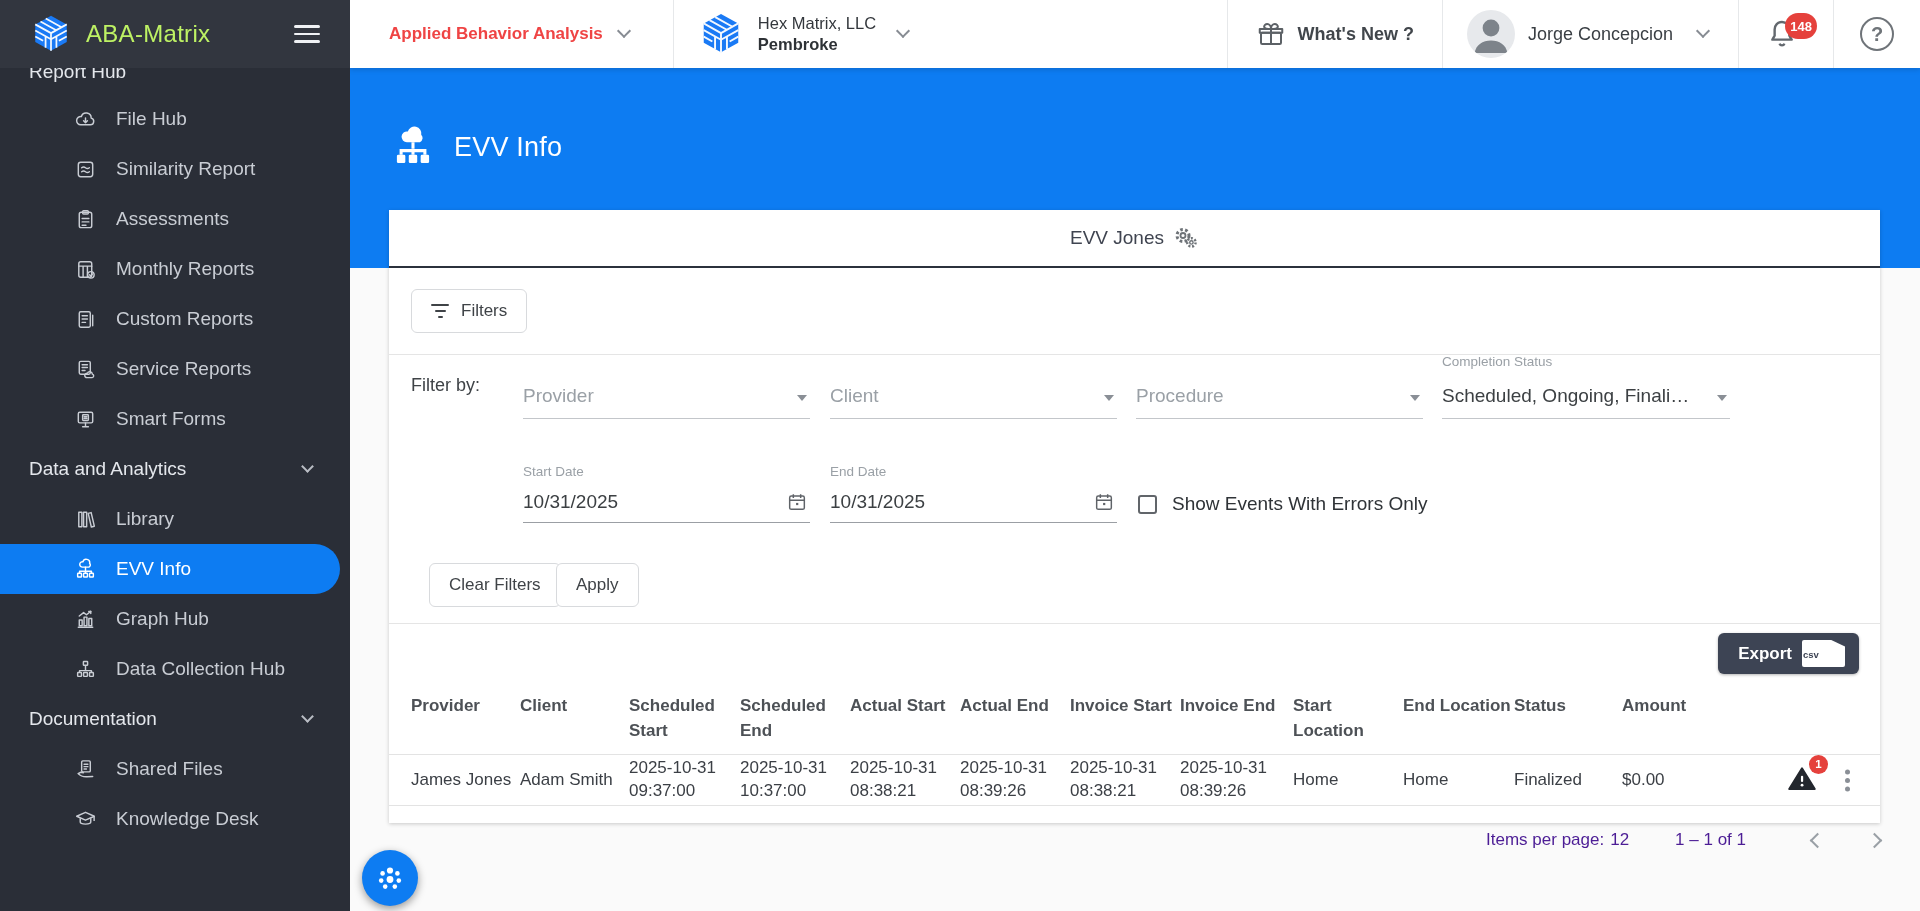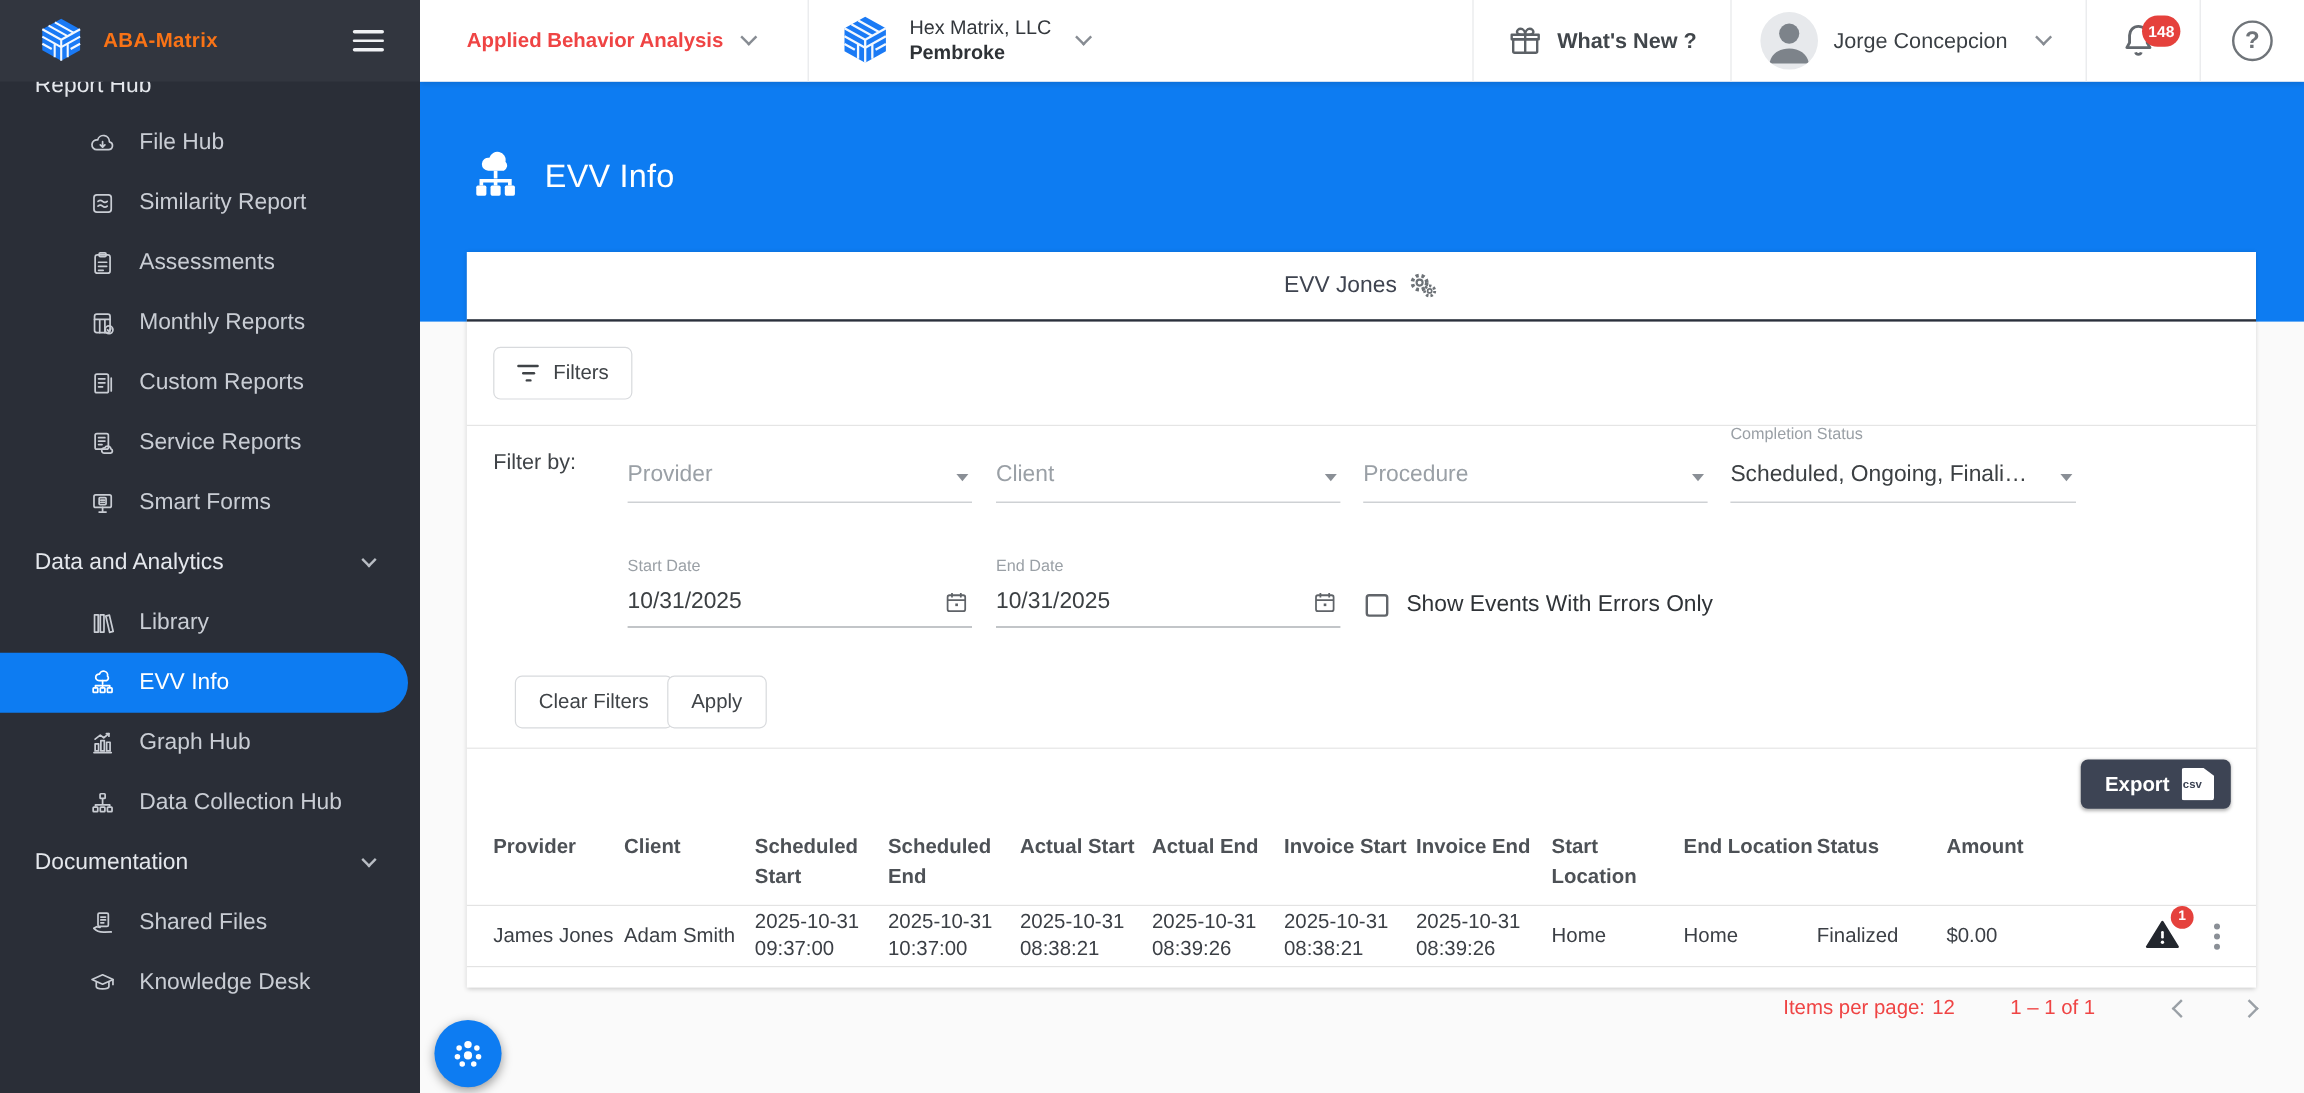--- a/index.html
+++ b/index.html
@@ -4,21 +4,21 @@
 <style>
   * { margin:0; padding:0; box-sizing:border-box; }
   html,body { width:1920px; height:911px; overflow:hidden; }
   body { font-family:"Liberation Sans","DejaVu Sans",sans-serif; background:#fafafa; color:#3c4043; }
   #app { position:relative; width:1920px; height:911px; }
 
   
   .sidebar { position:absolute; left:0; top:0; width:350px; height:911px; background:#2a2e37; z-index:20; }
   .sb-header { height:68px; background:#32363f; display:flex; align-items:center; padding:0 30px 0 30px; gap:14px; position:relative; z-index:2; }
   .sb-logo { width:42px; height:42px; flex:none; }
-  .sb-title { color:#f97316; font-size:17px; font-weight:700; letter-spacing:.3px; }
+  .sb-title { color:#bef264; font-size:24px; font-weight:400; letter-spacing:.3px; }
   .hamburger { margin-left:auto; display:flex; flex-direction:column; gap:5px; cursor:pointer; padding:4px 0; }
   .hamburger i { display:block; width:26px; height:2.6px; background:#f0f2f5; border-radius:2px; }
   .sb-nav { position:absolute; top:68px; left:0; right:0; bottom:0; overflow:hidden; }
   .nav-section { height:50px; display:flex; align-items:center; color:#e4e7ec; font-size:19px; padding:0 38px 0 29px; }
   .nav-section.first { margin-top:-18px; height:44px; }
   .nav-section .sect-chev { margin-left:auto; }
   .nav-item { height:50px; display:flex; align-items:center; color:#c9cdd4; font-size:19px; text-decoration:none; padding-left:74px; cursor:pointer; }
   .nav-item .nicon { width:23px; height:23px; color:#c9cdd4; flex:none; }
   .nav-item .nav-label { margin-left:19px; white-space:nowrap; }
   .nav-item.selected { background:#0d7cf2; border-radius:0 25px 25px 0; margin-right:10px; color:#ffffff; }
@@ -93,40 +93,40 @@
   .cb { width:19px; height:19px; border:2px solid #61656a; border-radius:3px; background:#fff; flex:none; }
   .errors-label { font-size:19px; color:#2f3337; }
 
   .btn-clear { position:absolute; left:40px; top:208px; }
   .btn-apply { position:absolute; left:167px; top:208px; }
 
   .table-section { position:relative; height:196px; }
   .export-btn { position:absolute; top:9px; right:21px; height:41px; background:#3d4454; border:none; border-radius:6px;
                 color:#fff; font-size:17px; font-weight:600; font-family:inherit; display:flex; align-items:center; gap:10px;
                 padding:0 14px 0 20px; cursor:pointer; box-shadow:0 1px 3px rgba(0,0,0,.3); }
-  .csv-icon { position:relative; width:27px; height:27px; background:#ffffff; border-radius:2px;
+  .csv-icon { position:relative; width:43px; height:27px; background:#ffffff; border-radius:2px;
               clip-path:polygon(0 0,68% 0,100% 24%,100% 100%,0 100%); }
   .csv-text { position:absolute; left:1px; top:9px; font-size:9.5px; font-weight:700; color:#3d4454; letter-spacing:0; }
 
   .thead { position:absolute; top:70px; left:22px; right:0; display:flex; align-items:flex-start; line-height:1.45; }
   .th { font-size:17px; font-weight:600; color:#4d5156; padding-right:6px; white-space:nowrap; }
   .th.wrap { white-space:normal; }
   .trow { position:absolute; top:130px; left:0; right:0; height:52px; border-top:1px solid #e3e3e3; border-bottom:1px solid #e3e3e3;
           display:flex; align-items:center; padding-left:22px; line-height:1.35; }
   .td { font-size:17px; color:#3b3f45; padding-right:6px; }
   .c1{width:109px} .c2{width:109px} .c3{width:111px} .c4{width:110px} .c5{width:110px} .c6{width:110px}
   .c7{width:110px} .c8{width:113px} .c9{width:110px} .c10{width:111px} .c11{width:108px} .c12{width:120px}
   .warn { position:absolute; left:1398px; top:50%; transform:translateY(-50%); width:32px; height:30px; cursor:pointer; }
   .warn svg { width:30px; height:28px; }
   .warn-badge { position:absolute; right:-9px; top:-10px; width:19px; height:19px; background:#e5413c; color:#fff; border-radius:50%;
                 font-size:11.5px; font-weight:700; font-style:normal; display:flex; align-items:center; justify-content:center; }
   .dots { position:absolute; left:1456px; top:50%; width:5px; height:5px; margin-top:-2px; border-radius:50%; background:#8a8f96;
           box-shadow:0 -8.5px 0 #8a8f96, 0 8.5px 0 #8a8f96; cursor:pointer; }
 
-  .paginator { position:absolute; top:747px; right:40px; height:50px; display:flex; align-items:center; font-size:17px; color:#ef4444; }
+  .paginator { position:absolute; top:747px; right:40px; height:50px; display:flex; align-items:center; font-size:17px; color:#4c1d95; }
   .pg-value { margin-left:6px; }
   .pg-range { margin-left:46px; }
   .pg-chev { display:inline-block; width:11px; height:11px; border-right:2.6px solid #9aa0a6; border-bottom:2.6px solid #9aa0a6; cursor:pointer; }
   .pg-prev { margin-left:66px; transform:rotate(135deg); }
   .pg-next { margin-left:46px; transform:rotate(-45deg); }
 
   .a11y-bubble { position:absolute; left:12px; top:782px; width:56px; height:56px; border-radius:50%; background:#0d7cf2;
                  box-shadow:0 3px 9px rgba(0,0,0,.4); display:flex; align-items:center; justify-content:center; cursor:pointer; z-index:30; }
   .a11y-bubble svg { width:40px; height:40px; }
 

